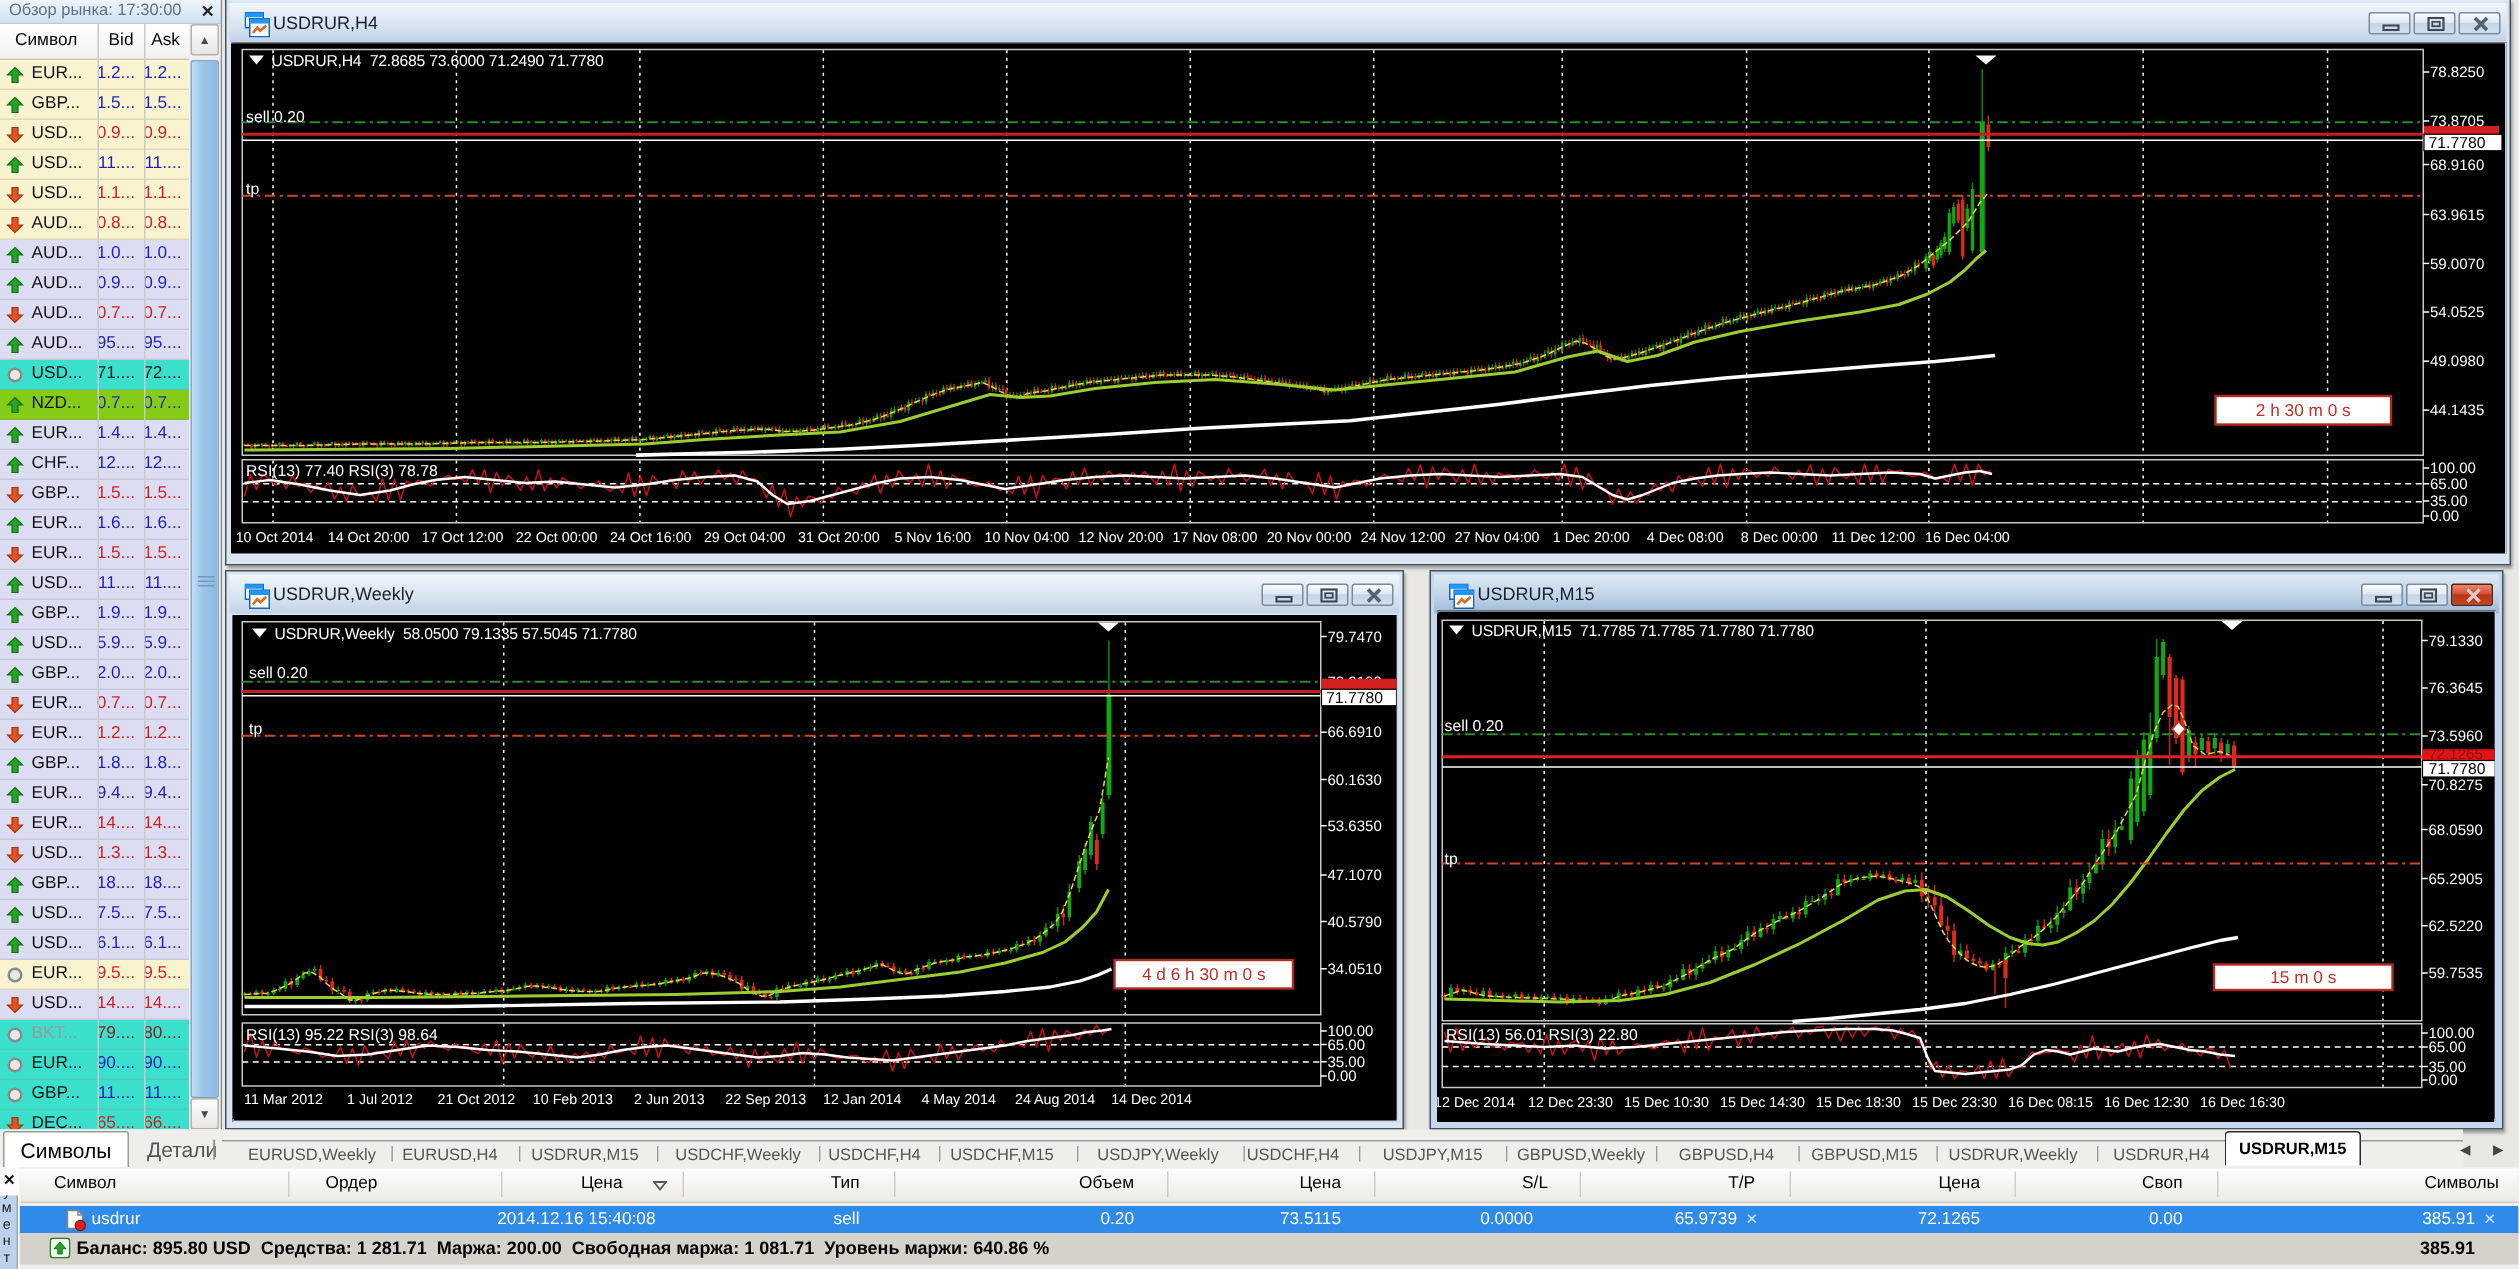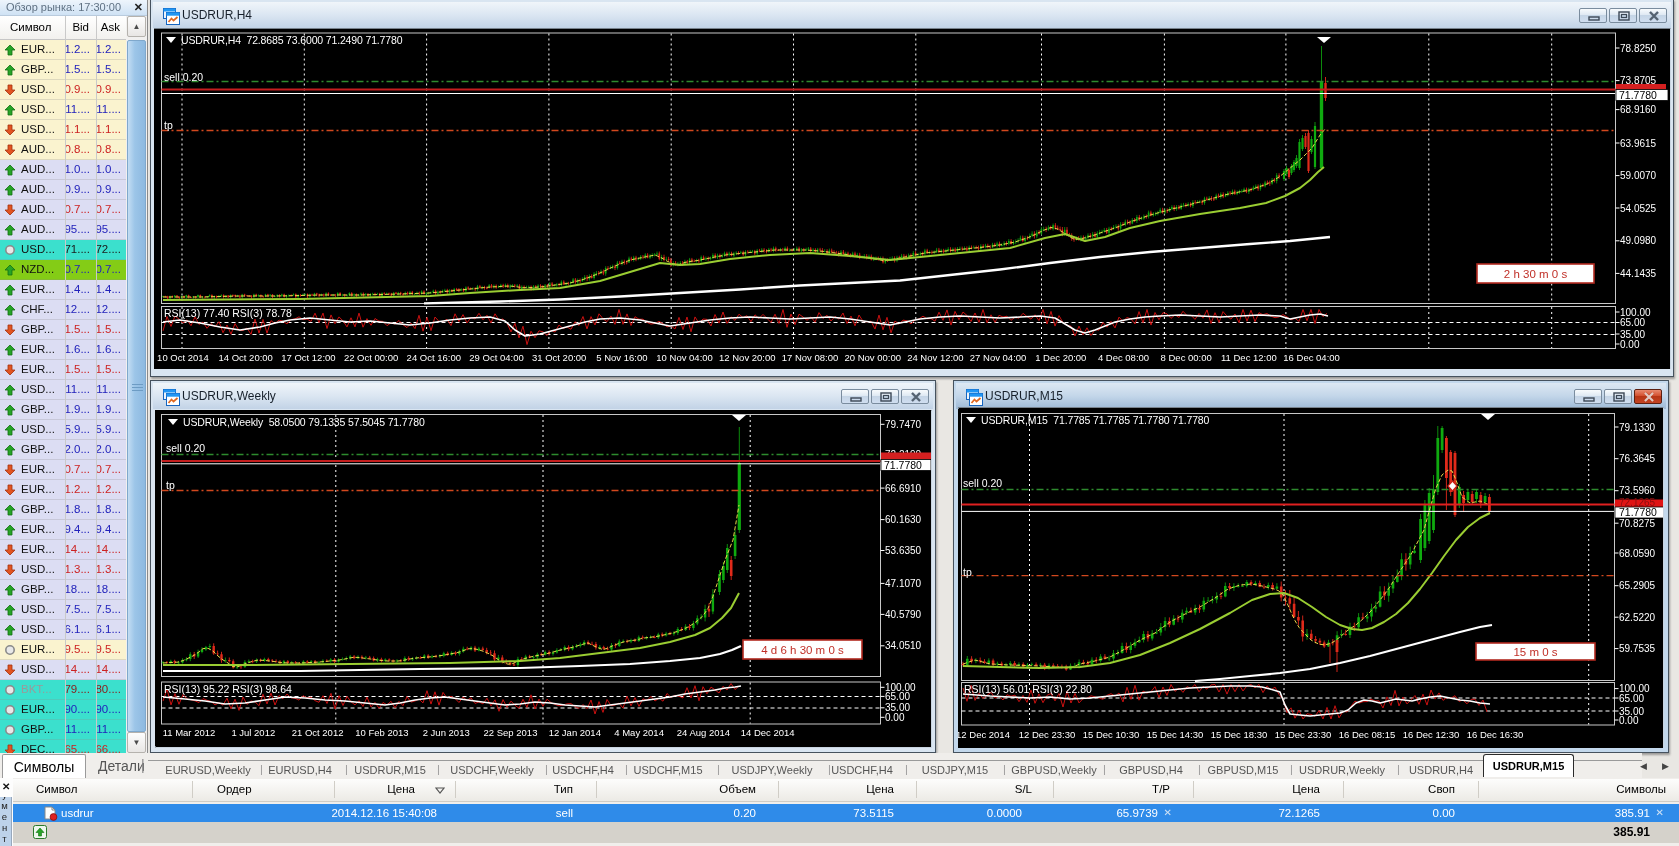--- a/index.html
+++ b/index.html
@@ -729,20 +729,21 @@
         <span style="position:absolute;right:224px;top:3px">0.00</span>
         <span style="position:absolute;right:29px;top:3px">385.91</span>
         <span style="position:absolute;right:507px;top:3px;color:#cfe2f5;font-size:10px">✕</span>
         <span style="position:absolute;right:15px;top:3px;color:#cfe2f5;font-size:10px">✕</span>
       </div>
   <div id="termbal">
         <svg width="14" height="14" style="position:absolute;left:20px;top:3px">
           <rect x="0.5" y="0.5" width="13" height="13" fill="#eef7ee" stroke="#2a7a2a" rx="2"></rect>
           <path d="M7 3 L11 7.5 L8.5 7.5 L8.5 11 L5.5 11 L5.5 7.5 L3 7.5 Z" fill="#27a427" stroke="#117011" stroke-width="0.6"></path>
         </svg>
+        <span style="position:absolute;left:38px;top:3px">Баланс: 895.80 USD&nbsp; Средства: 1 281.71&nbsp; Маржа: 200.00&nbsp; Свободная маржа: 1 081.71&nbsp; Уровень маржи: 640.86 %</span>
         <span style="position:absolute;right:29px;top:3px">385.91</span>
       </div>
 </div>
 <div id="termstrip">
       <span class="vx">✕</span>
     </div>
 <div id="vtab">
       <span>Инструменты</span>
     </div>
 

